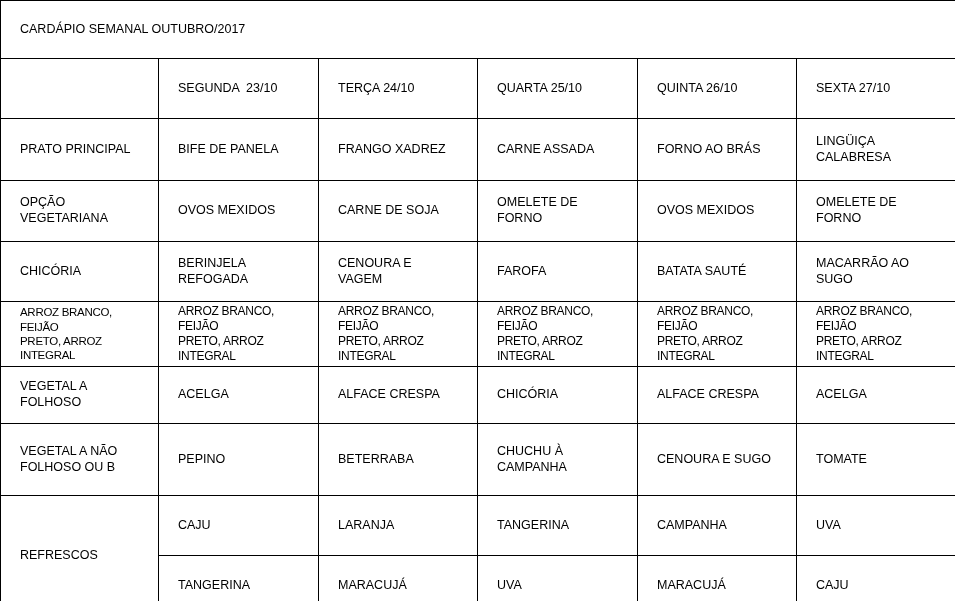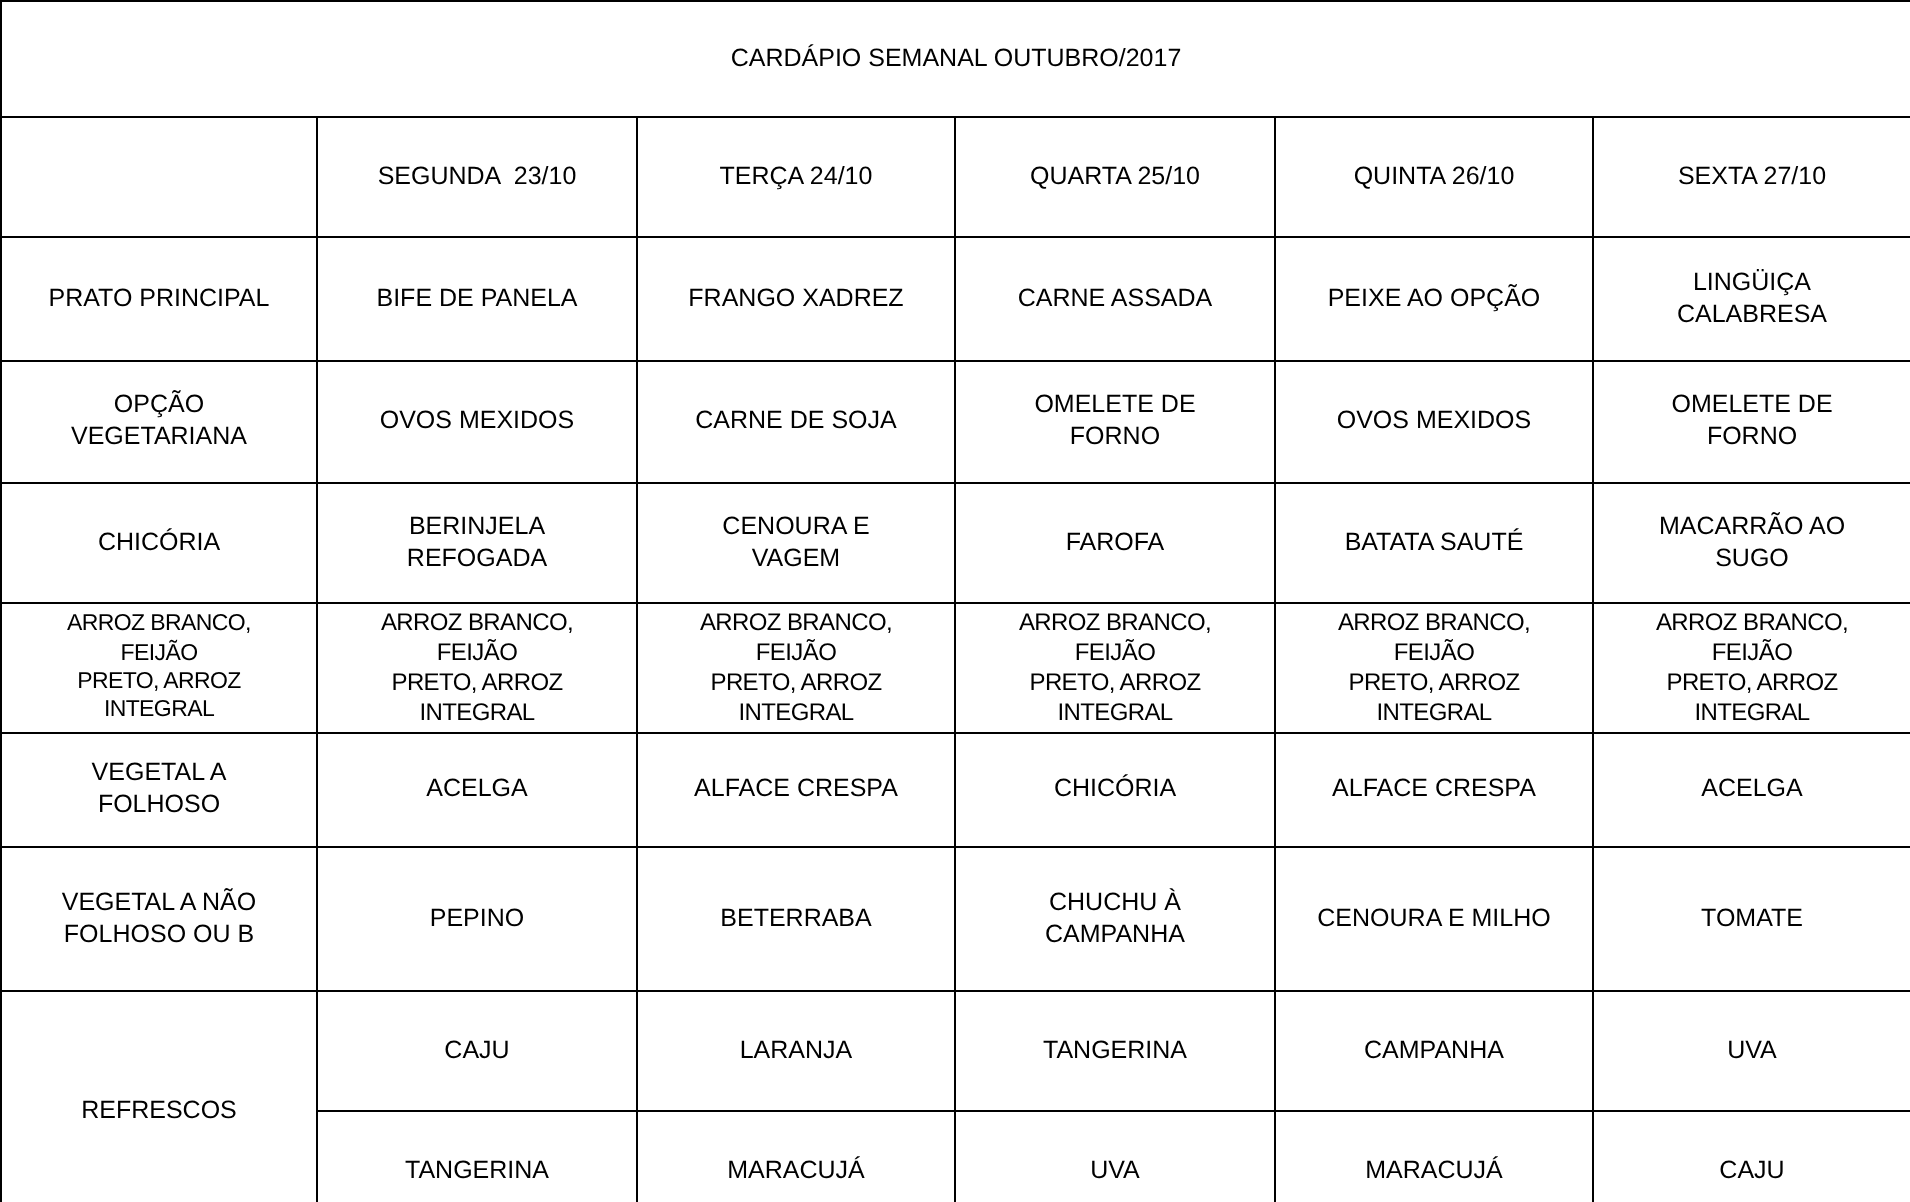--- a/index.html
+++ b/index.html
@@ -16,21 +16,21 @@
     box-sizing: border-box;
   }
   table.menu {
     border-collapse: collapse;
     table-layout: fixed;
     width: 955px;
   }
   table.menu td, table.menu th {
     border: 1px solid #000000;
     vertical-align: middle;
-    text-align: center;
+    text-align: left;
     padding: 2px 19px;
     white-space: pre-wrap;
     font-size: 12.5px;
     font-weight: normal;
     line-height: 1.25;
     overflow: hidden;
   }
   td.title-cell {
     font-weight: bold;
     font-size: 14px;
@@ -79,21 +79,21 @@
       <th class="day-header">QUARTA 25/10</th>
       <th class="day-header">QUINTA 26/10</th>
       <th class="day-header">SEXTA 27/10</th>
     </tr>
 
     <tr style="height:62px">
       <th class="row-label">PRATO PRINCIPAL</th>
       <td>BIFE DE PANELA</td>
       <td>FRANGO XADREZ</td>
       <td>CARNE ASSADA</td>
-      <td>PEIXE AO OPÇÃO</td>
+      <td>FORNO AO BRÁS</td>
       <td>LINGÜIÇA CALABRESA</td>
     </tr>
 
     <tr style="height:61px">
       <th class="row-label">OPÇÃO VEGETARIANA</th>
       <td>OVOS MEXIDOS</td>
       <td>CARNE DE SOJA</td>
       <td>OMELETE DE FORNO</td>
       <td>OVOS MEXIDOS</td>
       <td>OMELETE DE FORNO</td>
@@ -131,21 +131,21 @@
       <td>ALFACE CRESPA</td>
       <td>ACELGA</td>
     </tr>
 
     <tr style="height:72px">
       <th class="row-label">VEGETAL A NÃO
 FOLHOSO OU B</th>
       <td>PEPINO</td>
       <td>BETERRABA</td>
       <td>CHUCHU À CAMPANHA</td>
-      <td>CENOURA E MILHO</td>
+      <td>CENOURA E SUGO</td>
       <td>TOMATE</td>
     </tr>
 
     <tr style="height:60px">
       <th class="row-label" rowspan="2">REFRESCOS</th>
       <td>CAJU</td>
       <td>LARANJA</td>
       <td>TANGERINA</td>
       <td>CAMPANHA</td>
       <td>UVA</td>

